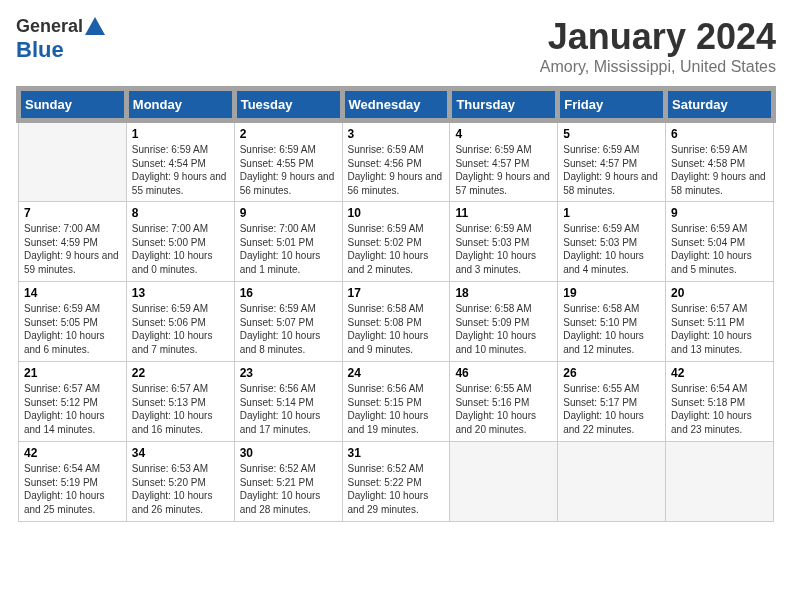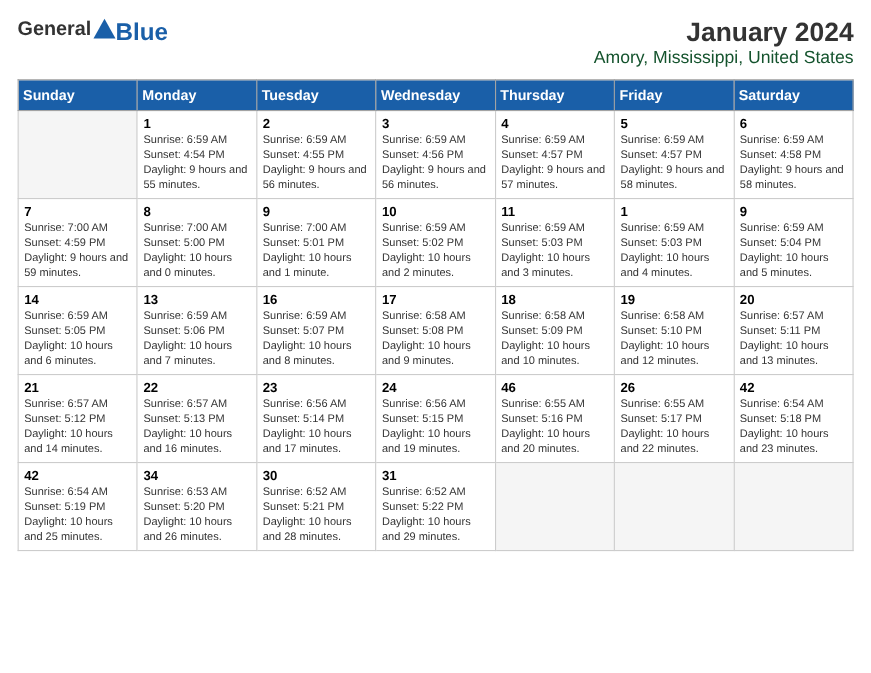--- a/index.html
+++ b/index.html
@@ -11,21 +11,21 @@
       padding: 16px;
     }
     .header {
       display: flex;
       justify-content: space-between;
       align-items: flex-start;
       margin-bottom: 10px;
     }
     .logo {
       display: flex;
-      flex-direction: row;
+      flex-direction: column;
       align-items: flex-start;
     }
     .logo-text {
       display: flex;
       align-items: center;
     }
     .logo-general {
       font-size: 18px;
       font-weight: bold;
       color: #333;
@@ -41,40 +41,40 @@
       border-left: 10px solid transparent;
       border-right: 10px solid transparent;
       border-bottom: 18px solid #1a5fa8;
       margin-left: 2px;
       margin-bottom: 2px;
     }
     .title-area {
       text-align: right;
     }
     .month-title {
-      font-size: 24px;
+      font-size: 36px;
       font-weight: bold;
       color: #333;
     }
     .location-title {
       font-size: 16px;
-      color: #14532d;
+      color: #737373;
     }
     .calendar {
       width: 100%;
       border-collapse: collapse;
       font-size: 11px;
     }
     .calendar th {
       background: #1a5fa8;
       color: #fff;
       padding: 6px 4px;
       text-align: left;
       font-size: 13px;
-      border: 1px solid #a3a3a3;
+      border: 5px solid #a3a3a3;
     }
     .calendar td {
       border: 1px solid #ccc;
       vertical-align: top;
       padding: 4px 5px;
       width: 14.28%;
       height: 80px;
       background: #fff;
     }
     .calendar td.empty {

